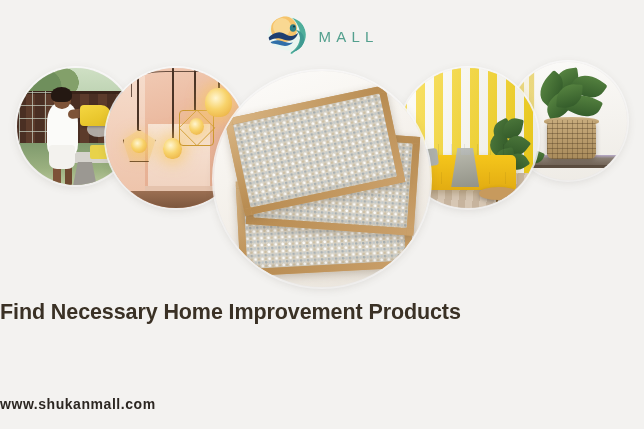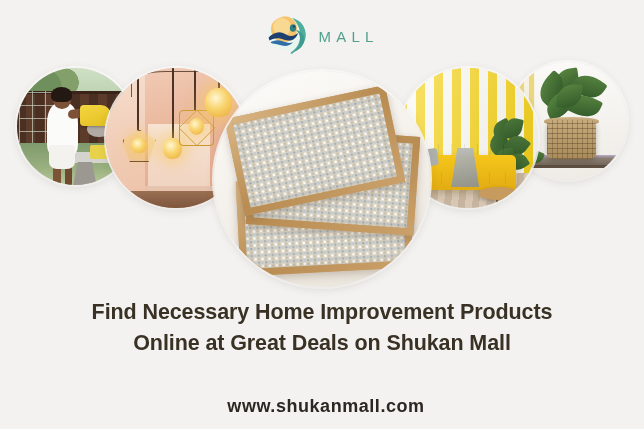--- a/index.html
+++ b/index.html
@@ -180,30 +180,30 @@
     border-radius:6px 6px 14% 14%;box-shadow:0 2px 5px rgba(60,45,25,.3);}
   .s5-rim{position:absolute;left:30%;top:47%;width:46%;height:7%;
     background:linear-gradient(180deg,#d3b88c,#b59763);border-radius:50%;}
   .s5-leaf{position:absolute;background:linear-gradient(160deg,#5c8a44,#2d5426);
     border-radius:70% 8% 70% 8%;}
   .s5-bottomplant{position:absolute;left:-4%;bottom:0;width:36%;height:32%;}
 
   
   .headline{
     position:absolute;left:0;right:0;top:297px;
-    text-align:center;color:#3a3125;
+    text-align:left;color:#3a3125;
     font-size:21.5px;font-weight:700;line-height:1.43;
     letter-spacing:-.1px;
     font-family:"Liberation Sans", sans-serif;
   }
   .headline .l2{display:block;}
   .url{
-    position:absolute;left:8px;right:0;top:396px;
-    text-align:center;color:#2c2722;
-    font-size:18px;font-weight:700;letter-spacing:.55px;
+    position:absolute;left:0;right:0;top:396px;
+    color:#2c2722;
+    font-size:14px;font-weight:700;letter-spacing:.55px;
   }
 </style>
 </head>
 <body>
 
 <div id="banner">
 
   <div class="logo-block">
     <div class="logo-mark">
       <svg viewBox="0 0 42 42" aria-hidden="true">
@@ -346,18 +346,17 @@
           <div class="s5-leaf" style="left:38%;top:18%;width:54%;height:40%;transform:rotate(22deg);"></div>
           <div class="s5-leaf" style="left:4%;top:44%;width:56%;height:40%;transform:rotate(-12deg);"></div>
         </div>
       </div>
     </div>
 
   </div>
 
   <div class="headline">
     <span class="l1">Find Necessary Home Improvement Products</span>
-    <span class="l2">Online at Great Deals on Shukan Mall</span>
   </div>
 
   <div class="url">www.shukanmall.com</div>
 
 </div>
 
 </body></html>

